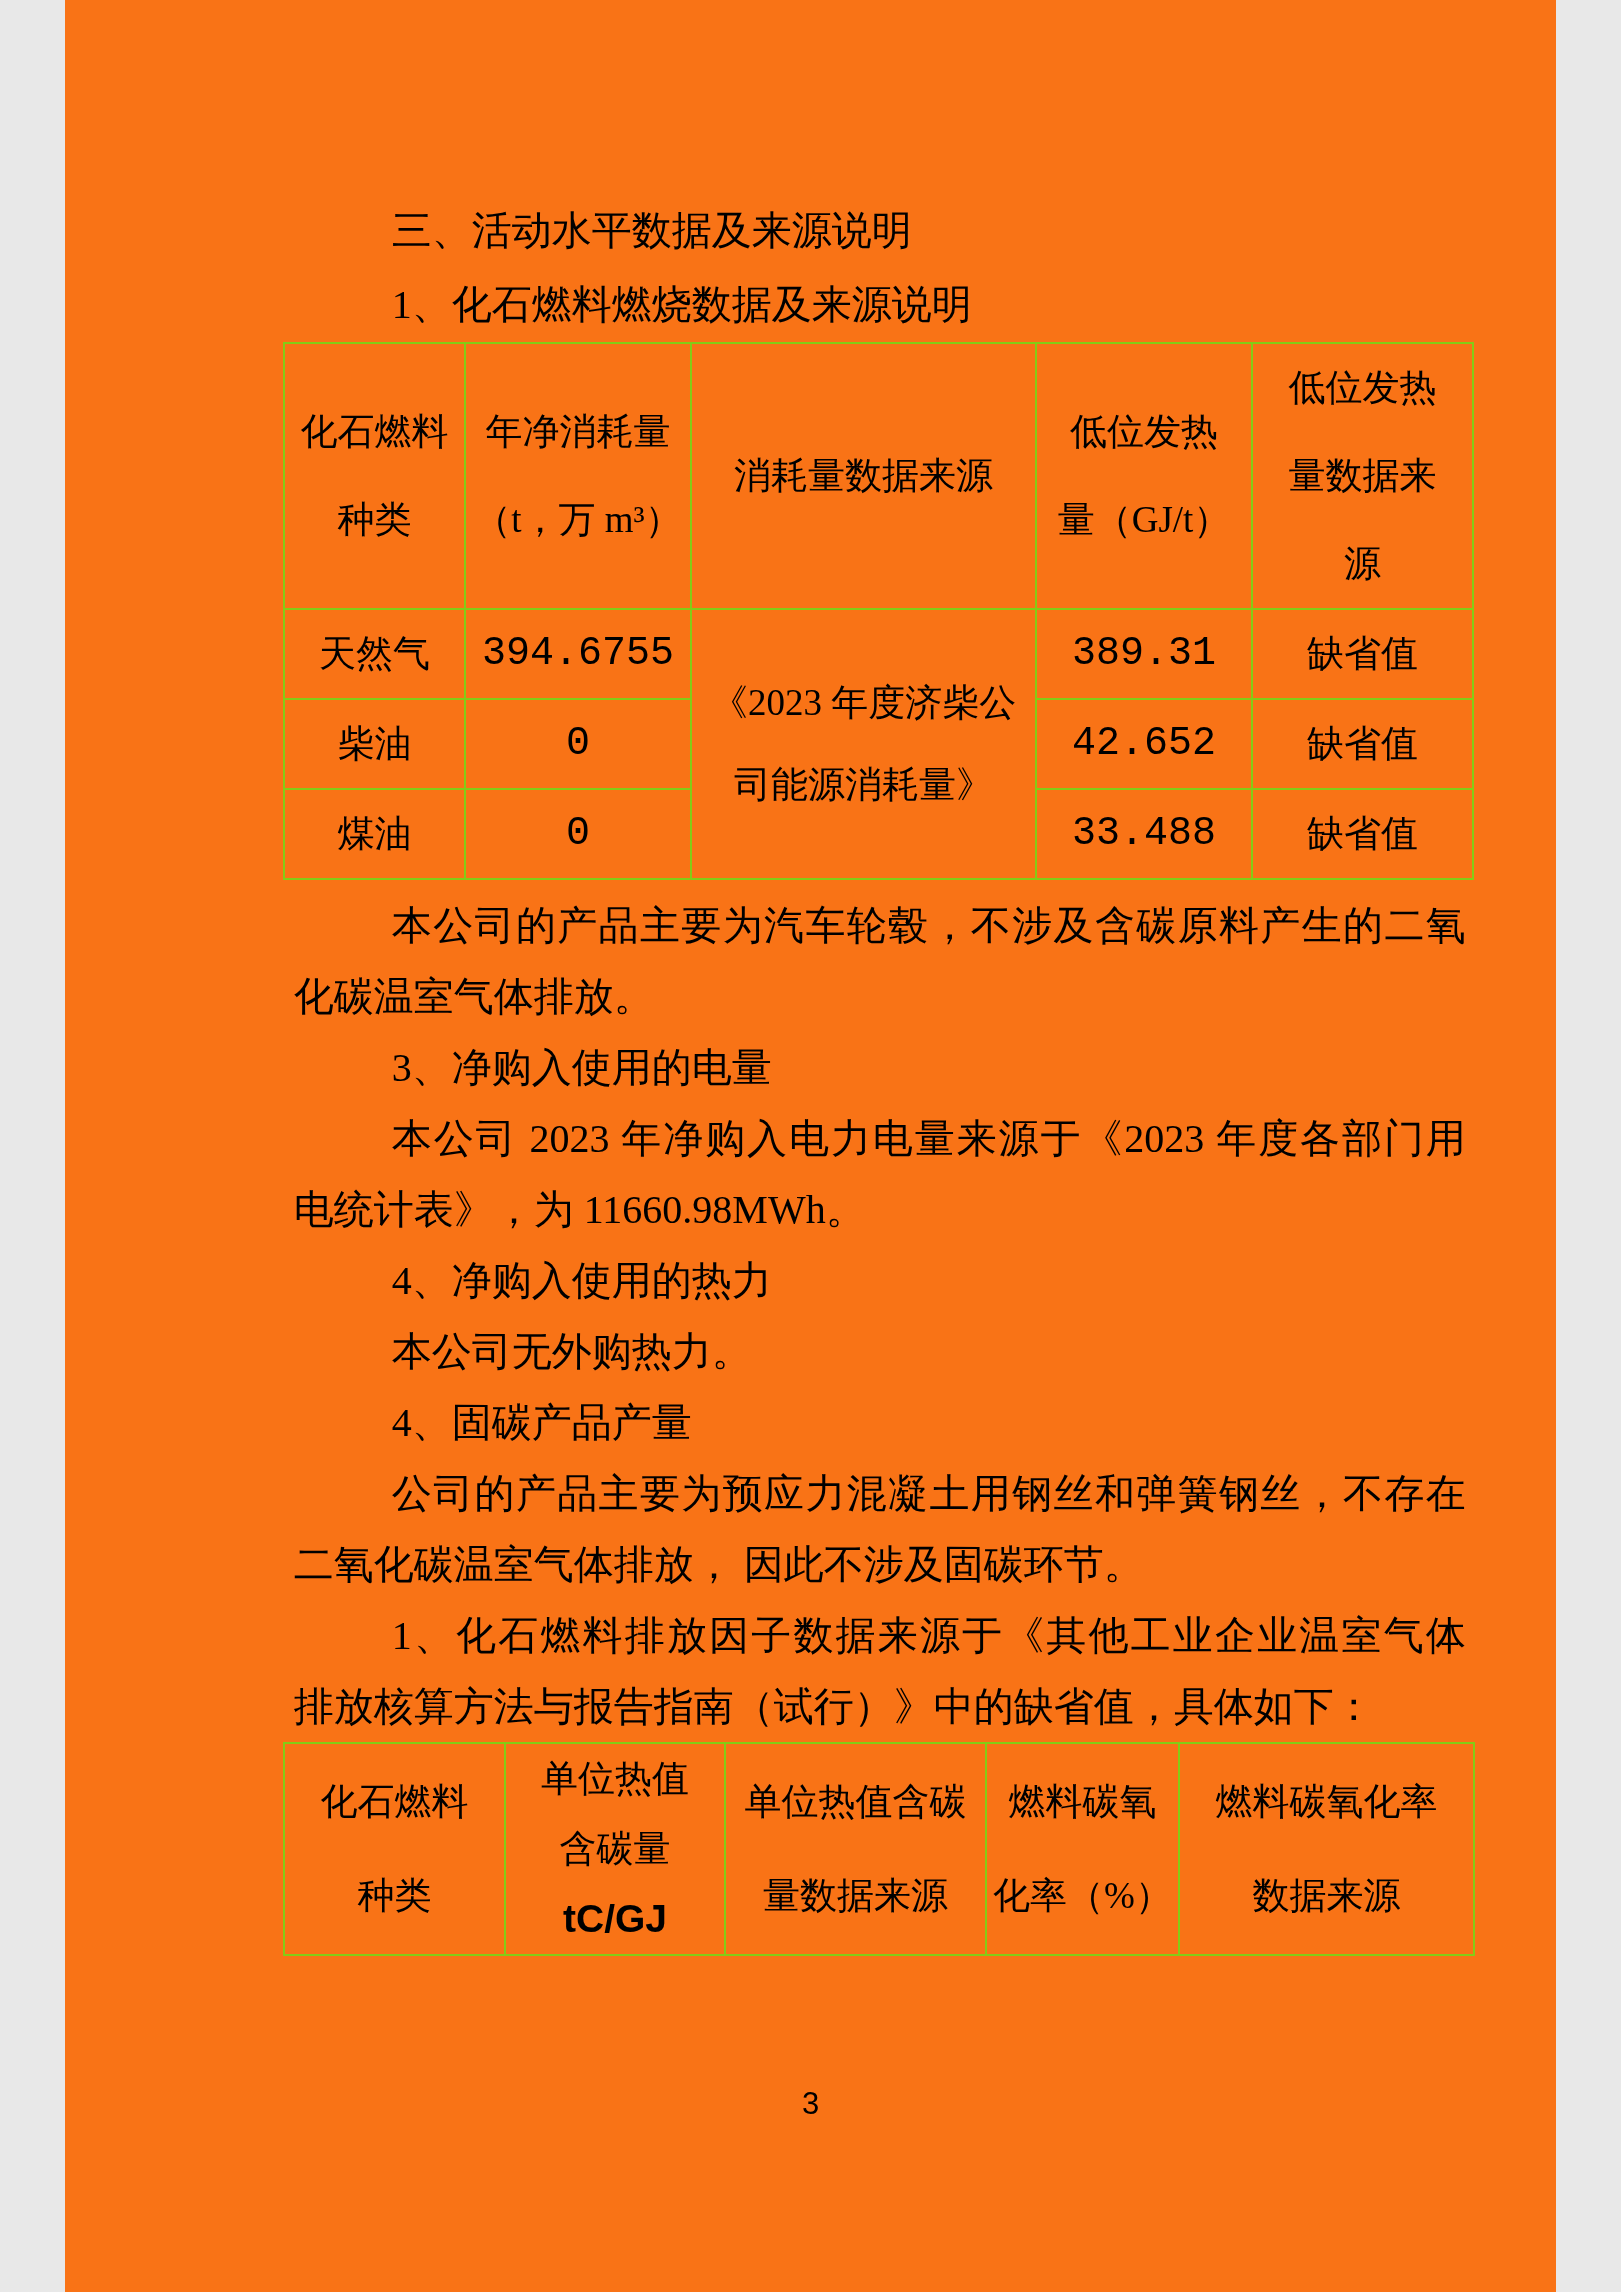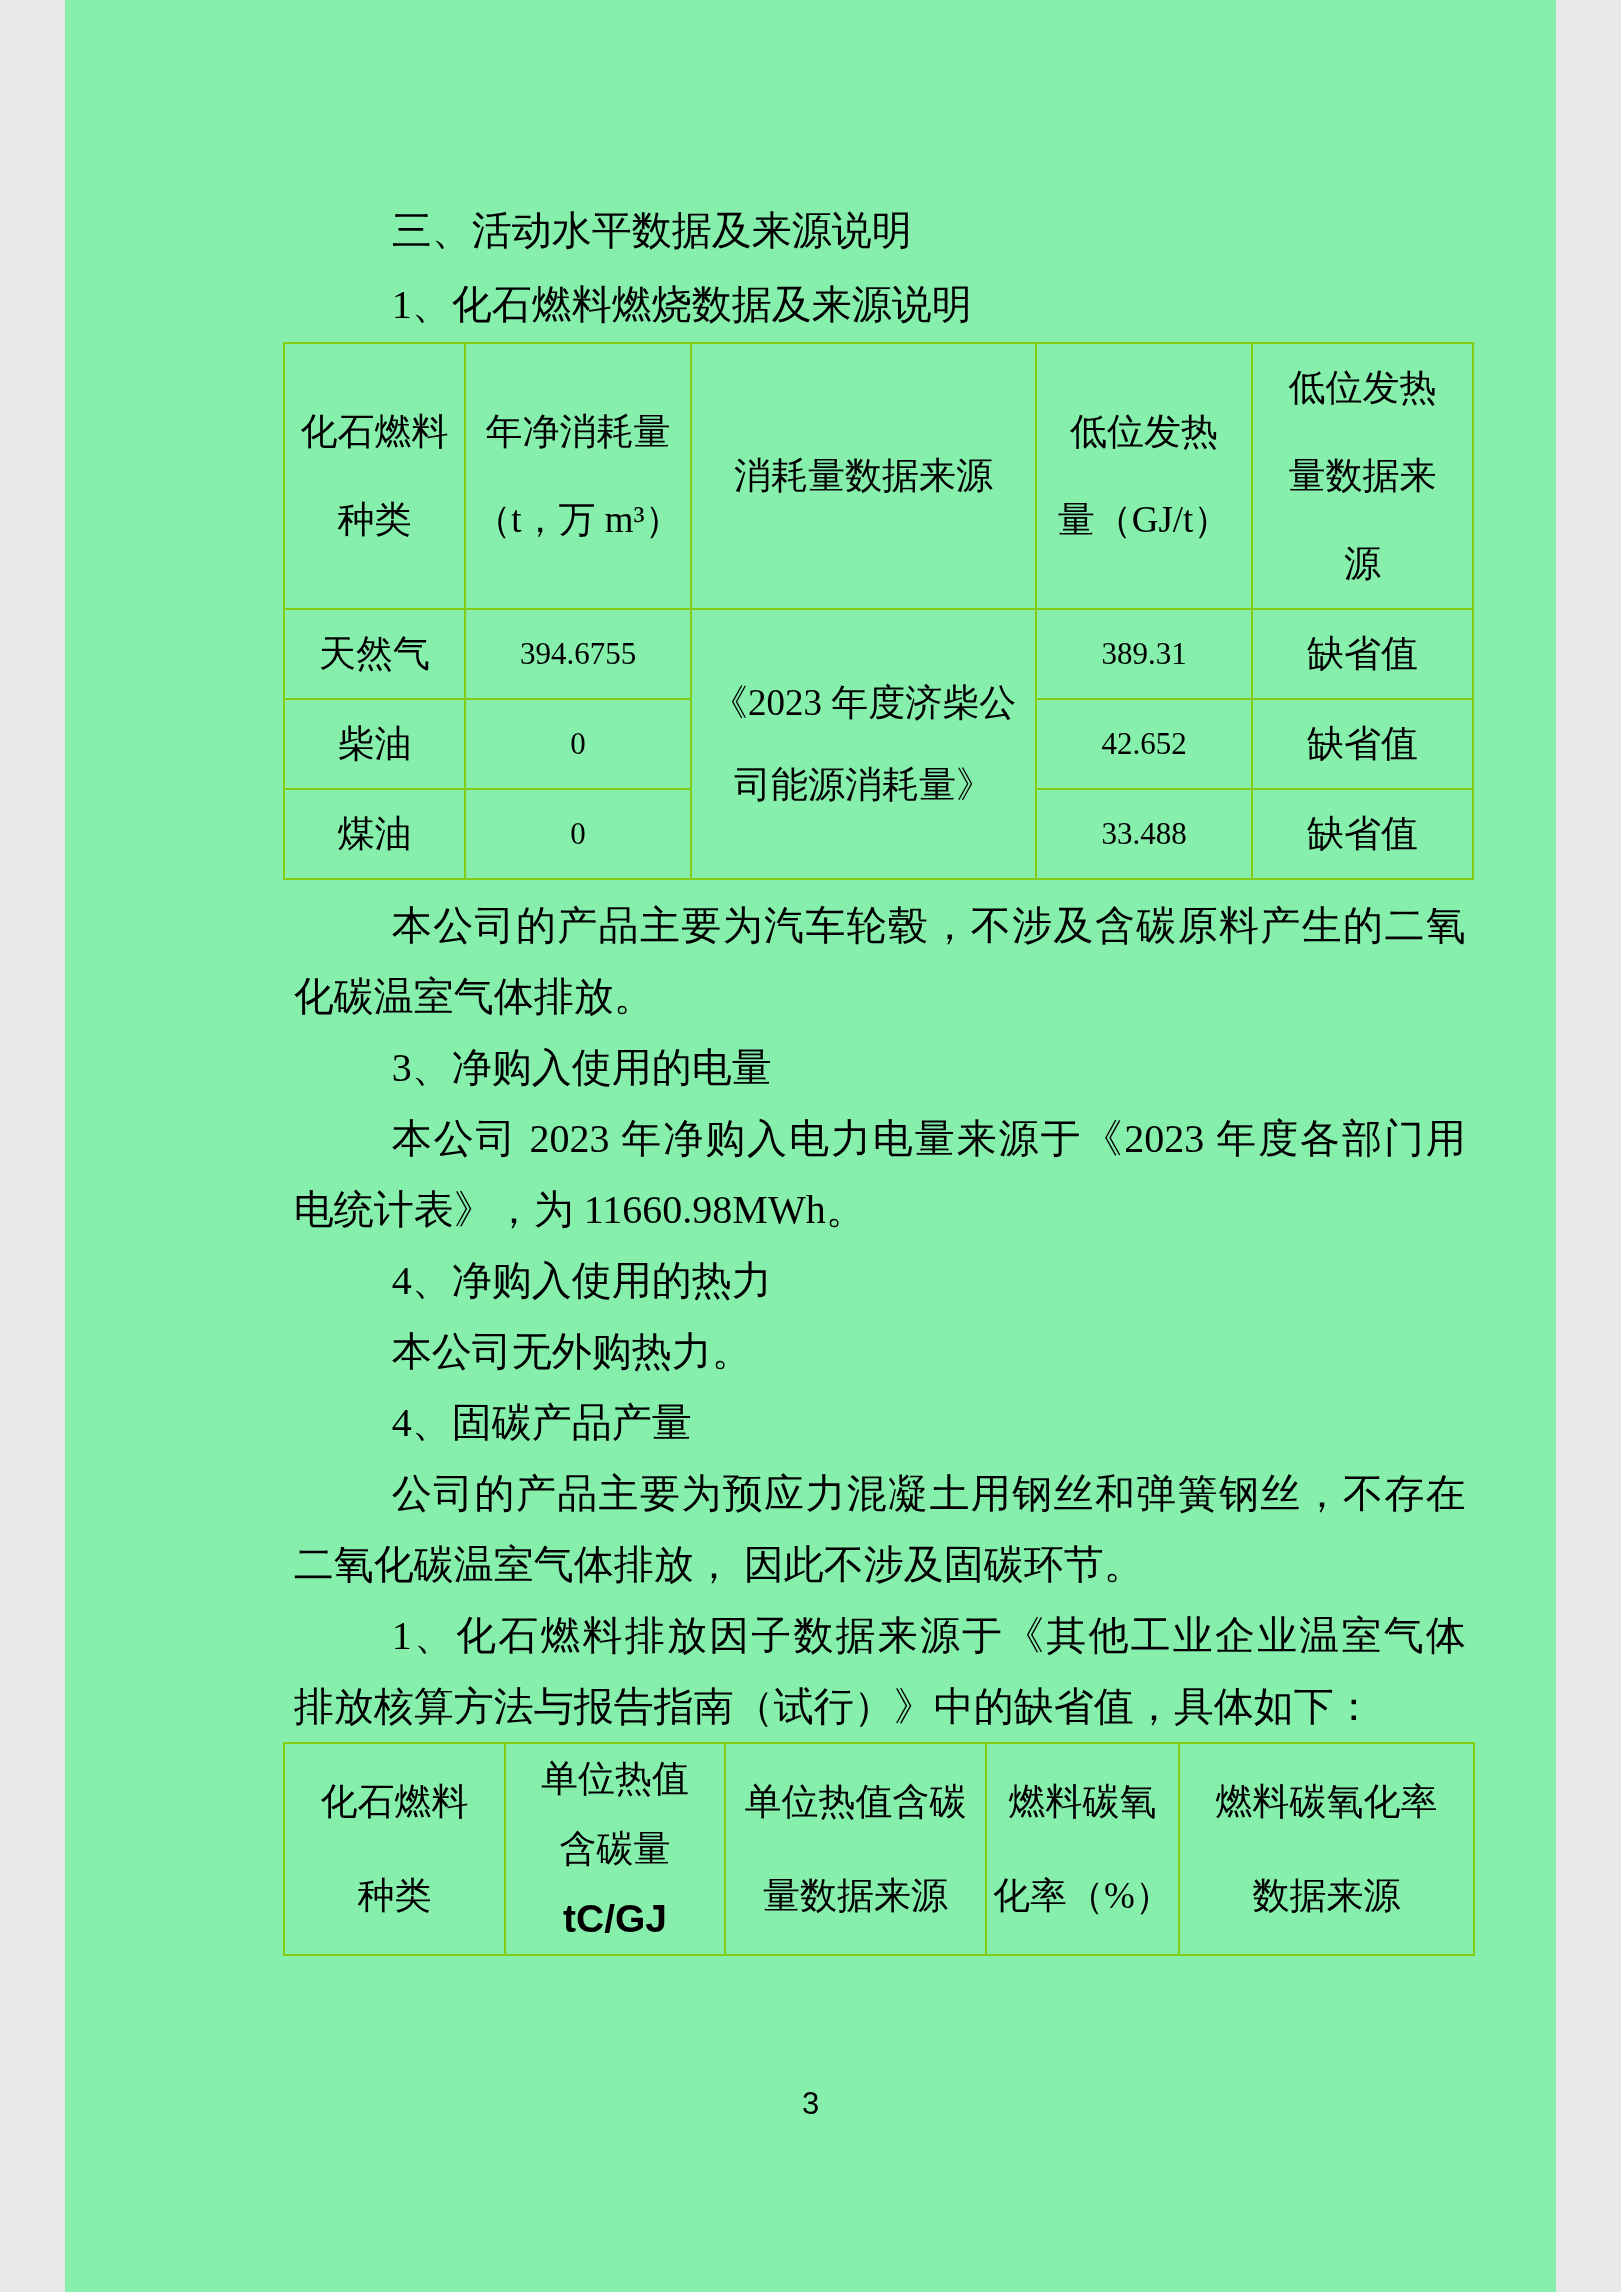--- a/index.html
+++ b/index.html
@@ -1,20 +1,20 @@
 <!DOCTYPE html>
 <html><head>
 <meta charset="utf-8">
 <style>
   html,body { margin:0; padding:0; background:#e8e8e8; }
   .page {
     position:relative;
     width:1491px; height:2293px;
     margin:0 auto;
-    background:#86efac;
+    background:#f97316;
     color:#000000;
     font-family:"Liberation Serif","DejaVu Serif",serif;
     overflow:hidden;
   }
   .content {
     position:absolute;
     left:218px; top:194px;
     width:1189px;
   }
   
@@ -49,22 +49,22 @@
     justify-content:center;
     align-items:center;
     width:100%; height:100%;
     font-size:37px;
   }
   .cell .ln { line-height:88px; white-space:nowrap; }
   .t1 tr.hdr  { height:255px; }
   .t1 tr.data { height:85px; }
   .t1 .merged .ln { line-height:82px; }
   .num {
-    font-family:Liberation Serif, serif;
-    font-size:31px;
+    font-family:Liberation Mono, monospace;
+    font-size:40px;
   }
   .t2 tr.hdr { height:212px; }
   .t2 .ln { line-height:94px; }
   .t2 .tight .ln { line-height:70px; }
   .sans-bold {
     font-family:"Liberation Sans","DejaVu Sans",sans-serif;
     font-weight:bold;
     font-size:39px;
   }
   .pagenum {

